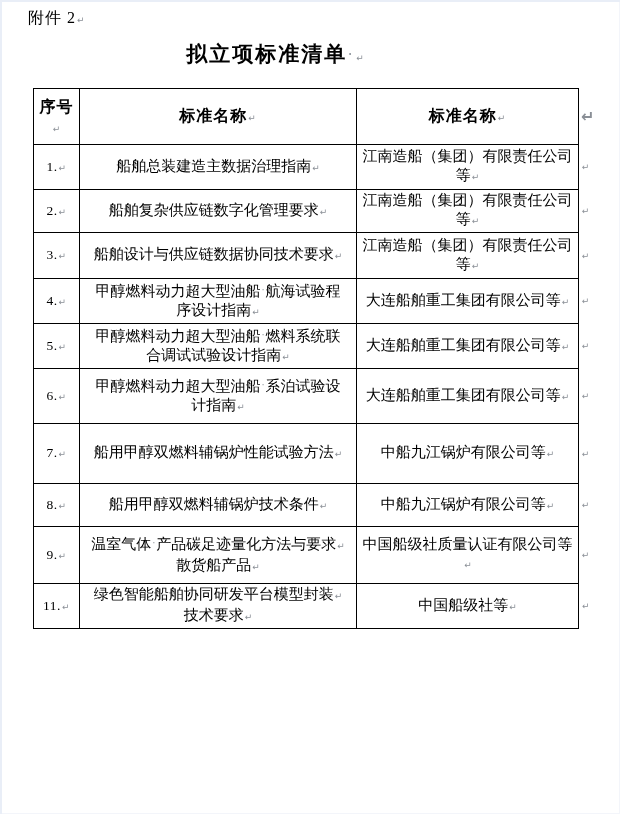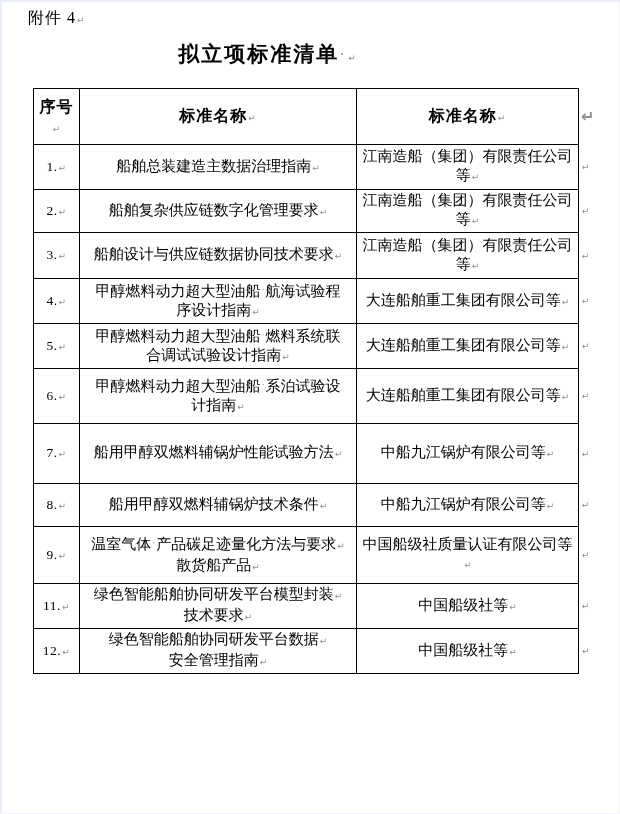--- a/index.html
+++ b/index.html
@@ -13,21 +13,21 @@
     box-shadow:inset 2px 2px 0 #e9eef7, inset -1px -1px 0 #f3f5fa;
     overflow:hidden;
   }
   .attachment{
     position:absolute;left:28px;top:8px;
     font-size:16px;letter-spacing:1px;
   }
   .doc-title{
     position:absolute;left:0;top:40px;width:536px;
     text-align:center;
-    font-size:21px;font-weight:bold;letter-spacing:2px;
+    font-size:21px;font-weight:bold;letter-spacing:2px;padding-left:8px;
   }
   table.standards{
     position:absolute;left:33px;top:88px;
     border-collapse:collapse;table-layout:fixed;
     width:559px;
     font-size:15px;
   }
   table.standards th,
   table.standards td{
     border:1px solid #000;
@@ -58,21 +58,21 @@
   .space-mark{
     color:#9aa0a7;font-size:10px;vertical-align:3px;
     margin:0 1px;font-family:"DejaVu Sans",sans-serif;
   }
 </style>
 </head>
 <body>
 
 <div class="page">
 
-  <div class="attachment"><span>附件 4</span><span class="cell-mark">↵</span></div>
+  <div class="attachment"><span>附件 2</span><span class="cell-mark">↵</span></div>
 
   <div class="doc-title"><span>拟立项标准清单</span><span class="space-mark">·</span><span class="cell-mark">↵</span></div>
 
   <table class="standards">
     <colgroup>
       <col style="width:46px">
       <col style="width:277px">
       <col style="width:222px">
       <col style="width:14px">
     </colgroup>
@@ -206,29 +206,16 @@
           </td>
           <td>
             <div class="line">绿色智能船舶协同研发平台模型封装<span class="cell-mark">↵</span></div>
             <div class="line">技术要求<span class="cell-mark">↵</span></div>
           </td>
           <td>
             <div class="line">中国船级社等<span class="cell-mark">↵</span></div>
           </td>
           <td class="gutter">↵</td>
         </tr>
-        <tr style="height: 45px;">
-          <td class="num">
-            <div class="line">12.<span class="cell-mark">↵</span></div>
-          </td>
-          <td>
-            <div class="line">绿色智能船舶协同研发平台数据<span class="cell-mark">↵</span></div>
-            <div class="line">安全管理指南<span class="cell-mark">↵</span></div>
-          </td>
-          <td>
-            <div class="line">中国船级社等<span class="cell-mark">↵</span></div>
-          </td>
-          <td class="gutter">↵</td>
-        </tr>
       </tbody>
   </table>
 
 </div>
 
 </body></html>

